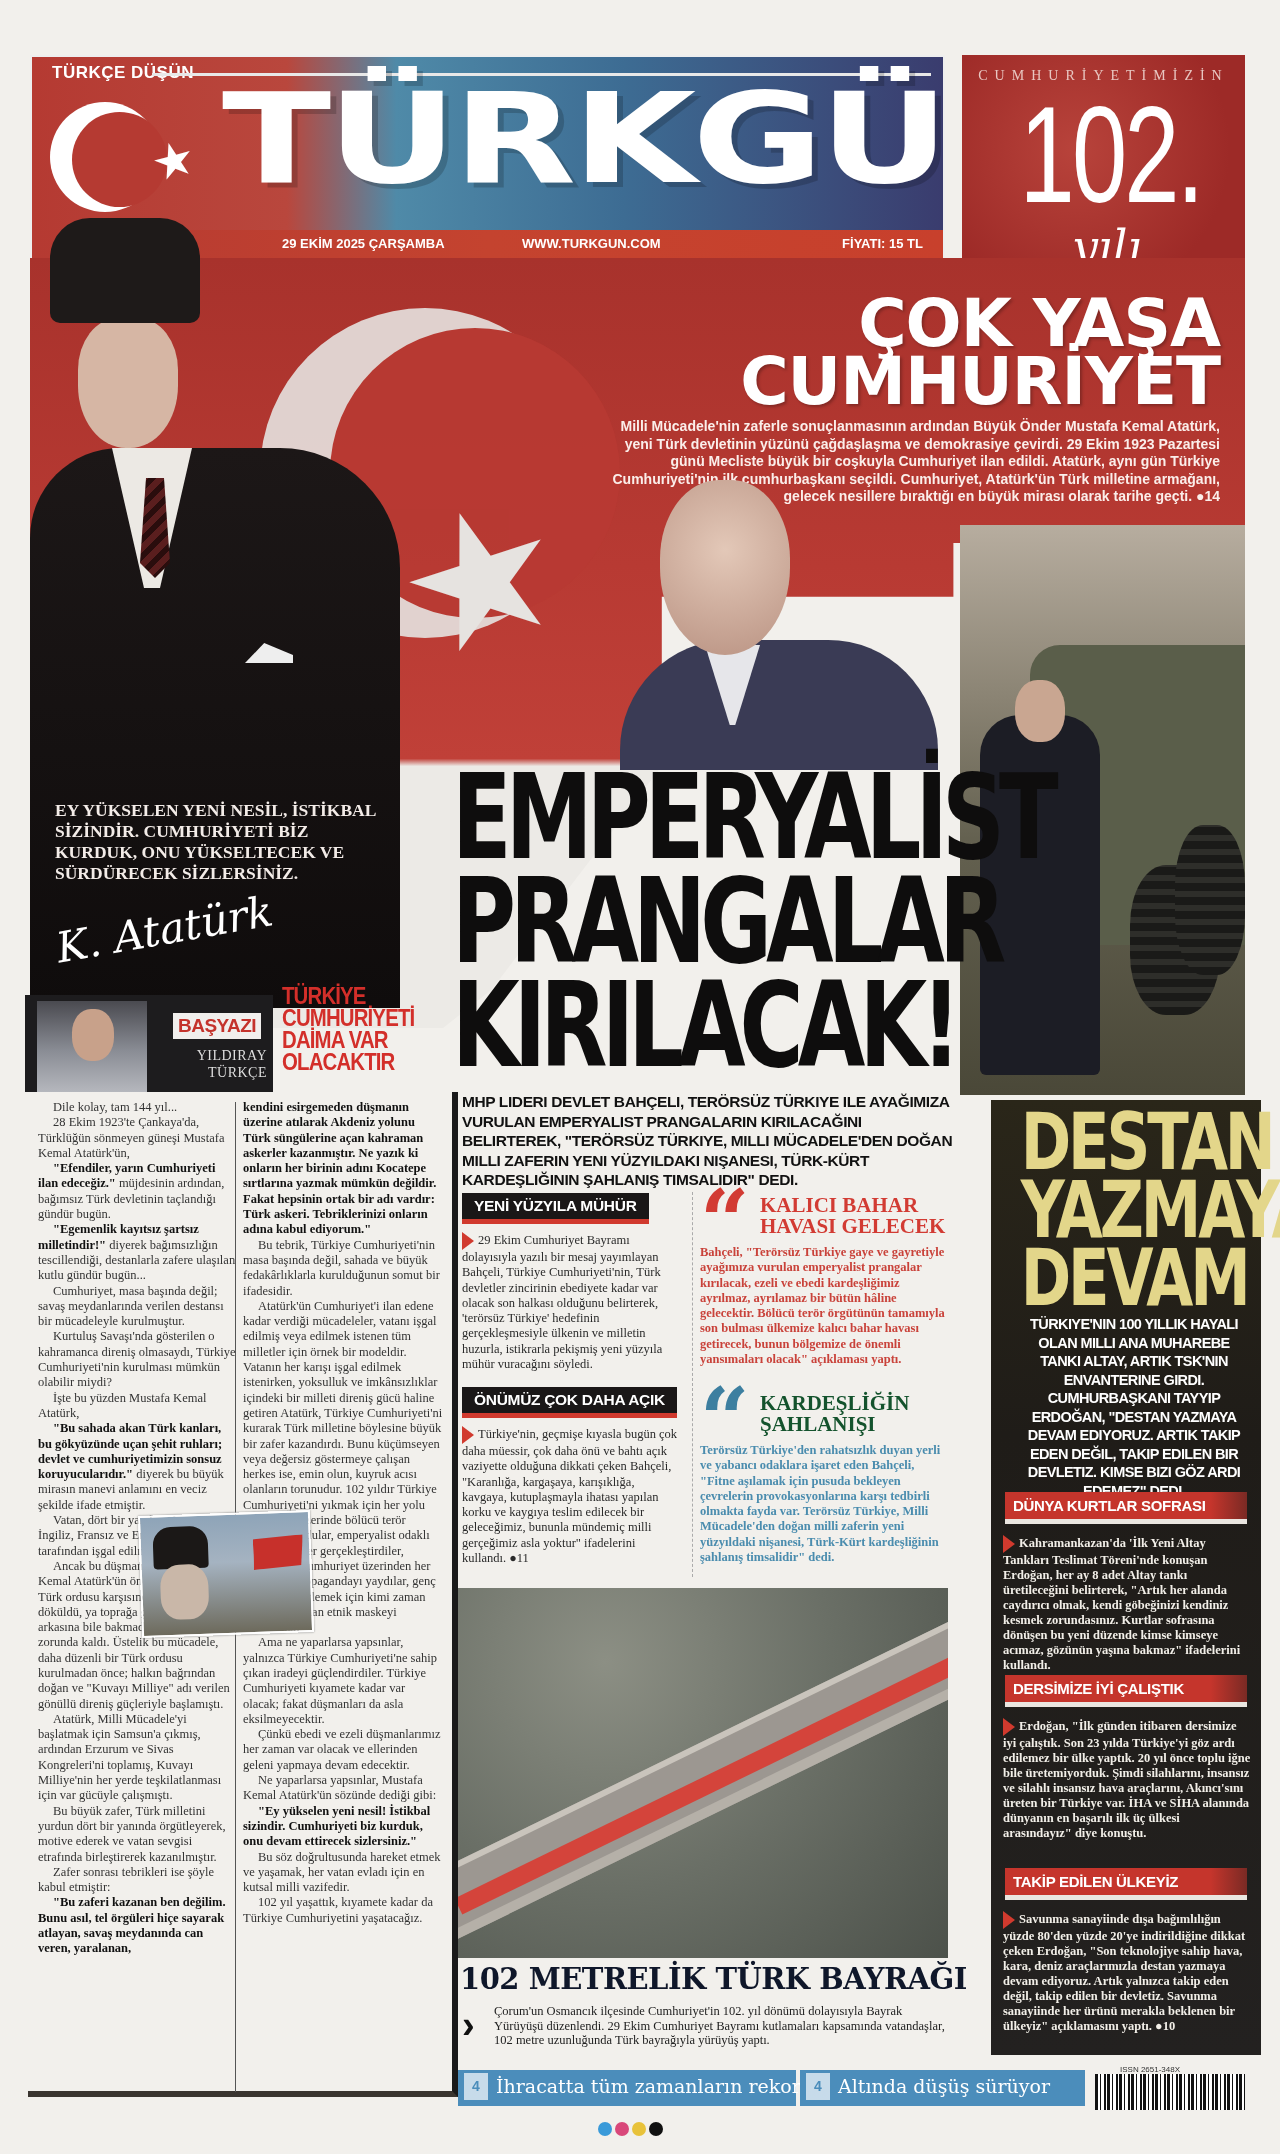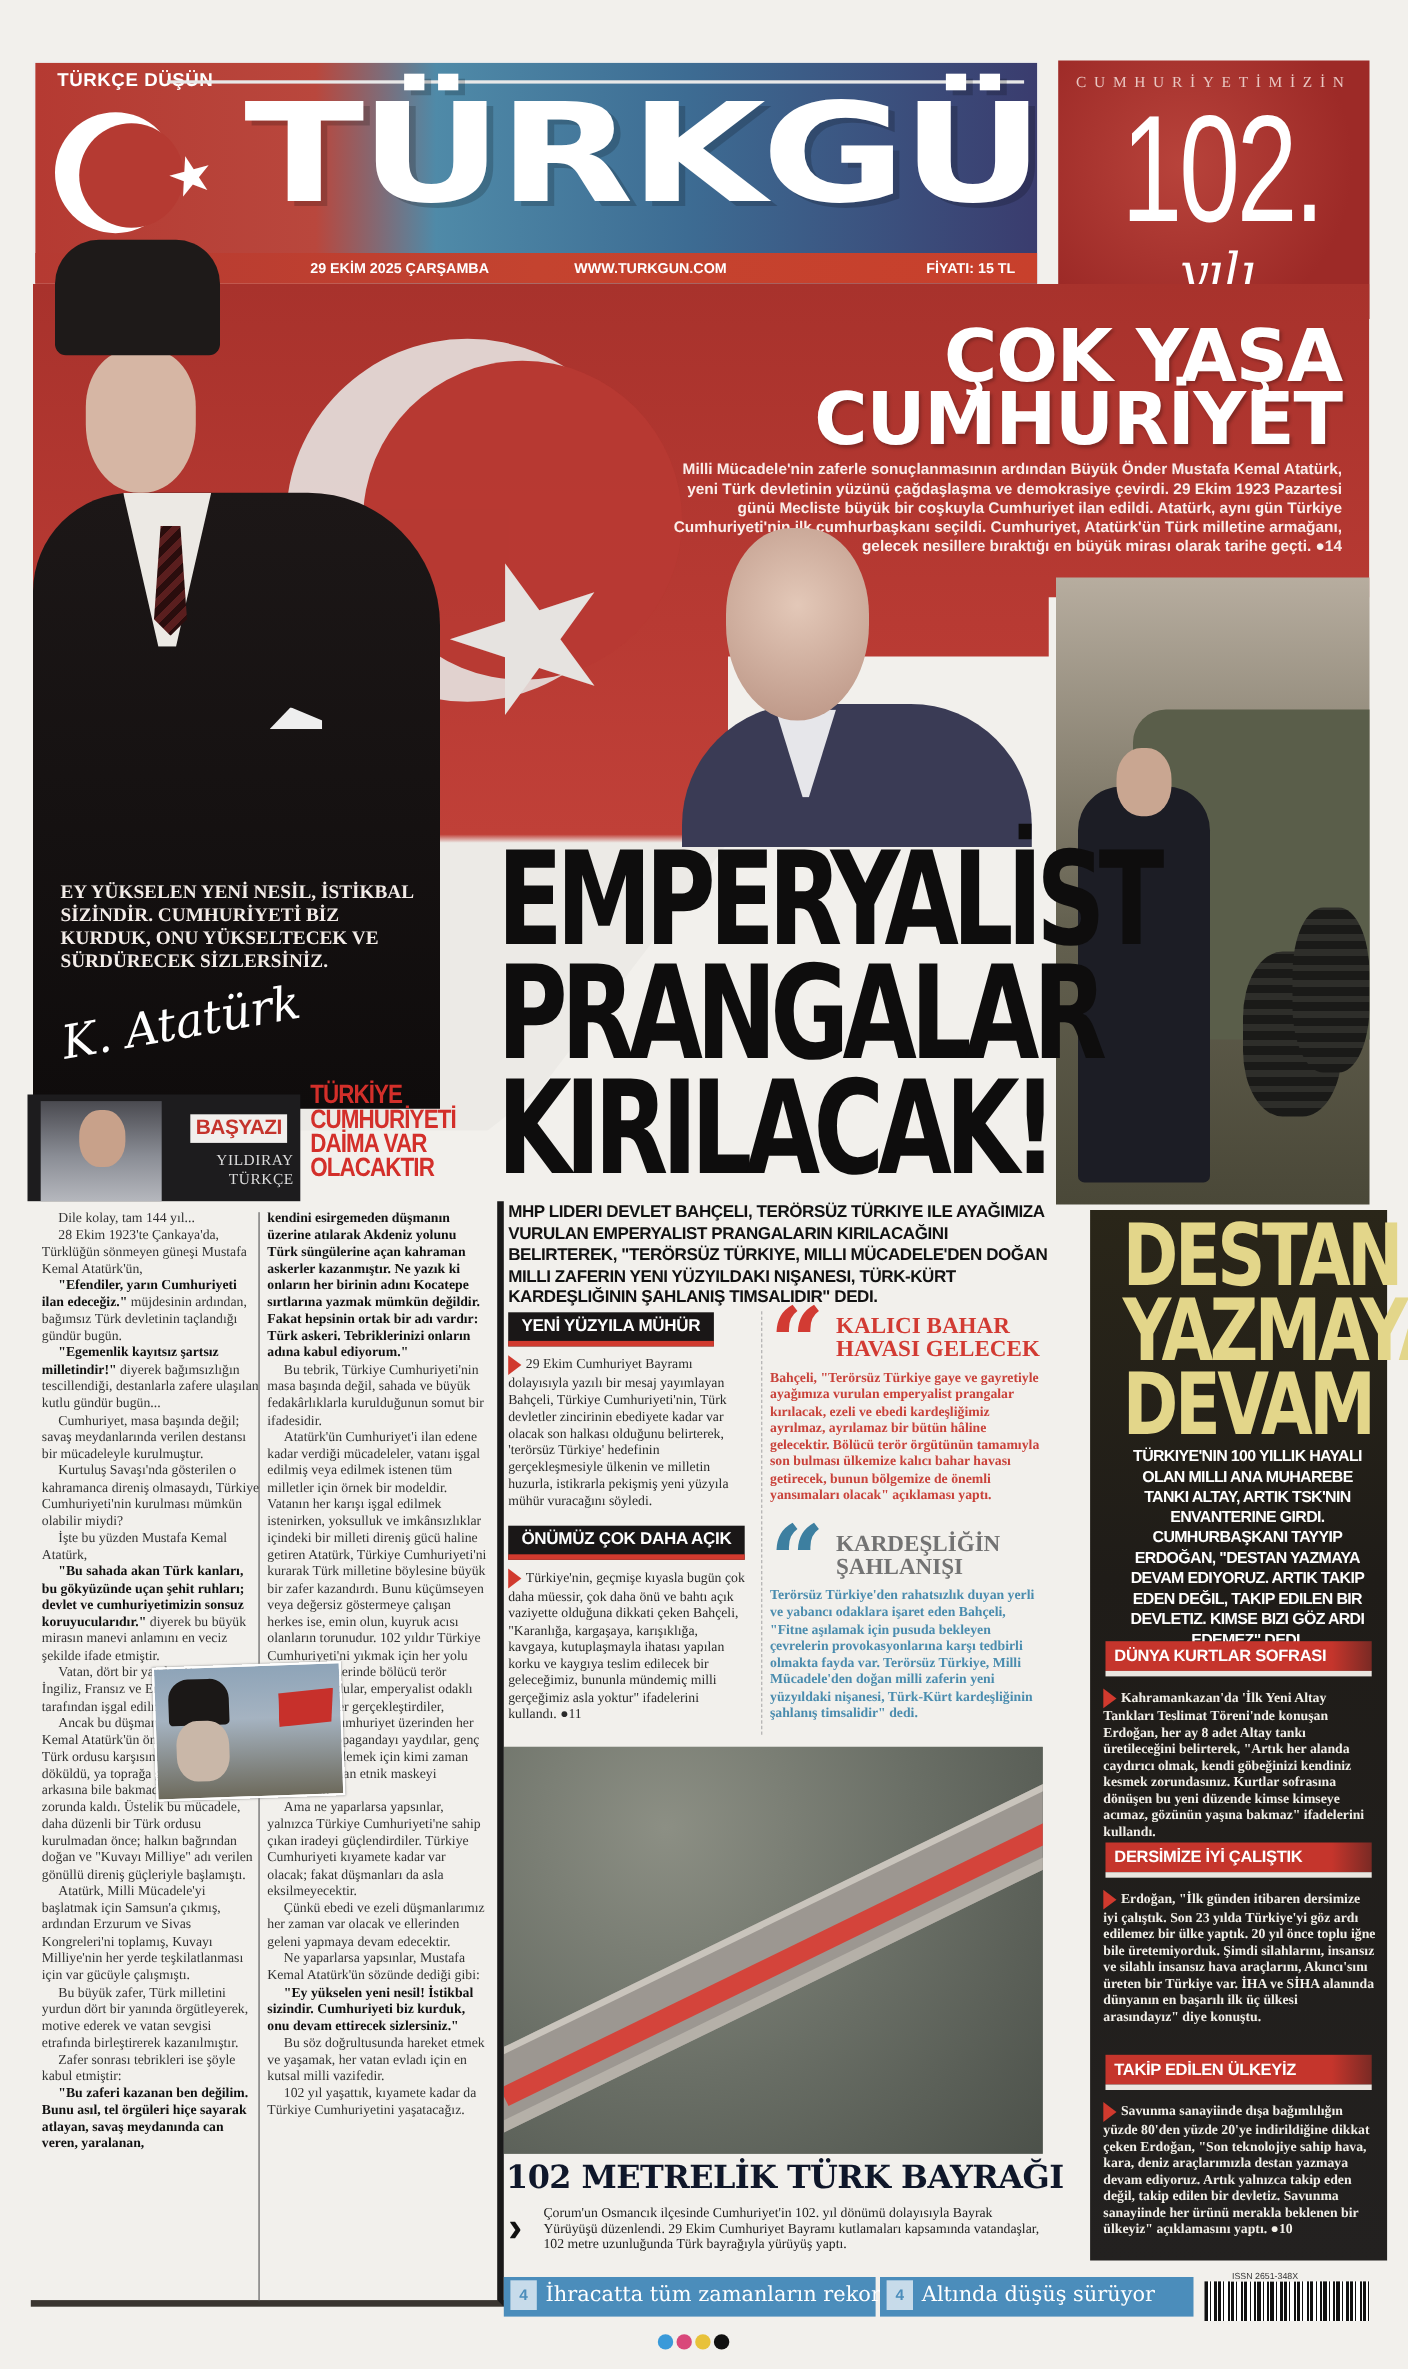--- a/index.html
+++ b/index.html
@@ -190,21 +190,21 @@
 <div class="vdots"></div>
 
 <div class="q-mark" style="left:700px; top:1178px; color:#d23b33;">“</div>
 <div class="quote-head" style="left:760px; top:1195px; color:#d23b33;">
   <div>KALICI BAHAR</div>
   <div>HAVASI GELECEK</div>
 </div>
 <div class="mid-text" style="left:700px; top:1245px; width:250px; color:#c9423a; font-weight:bold;">Bahçeli, "Terörsüz Türkiye gaye ve gayretiyle ayağımıza vurulan emperyalist prangalar kırılacak, ezeli ve ebedi kardeşliğimiz ayrılmaz, ayrılamaz bir bütün hâline gelecektir. Bölücü terör örgütünün tamamıyla son bulması ülkemize kalıcı bahar havası getirecek, bunun bölgemize de önemli yansımaları olacak" açıklaması yaptı.</div>
 
 <div class="q-mark" style="left:700px; top:1376px; color:#3d7fa0;">“</div>
-<div class="quote-head" style="left:760px; top:1393px; color:#737373;">
+<div class="quote-head" style="left:760px; top:1393px; color:#14532d;">
   <div>KARDEŞLİĞİN</div>
   <div>ŞAHLANIŞI</div>
 </div>
 <div class="mid-text" style="left:700px; top:1443px; width:250px; color:#4a8cae; font-weight:bold;">Terörsüz Türkiye'den rahatsızlık duyan yerli ve yabancı odaklara işaret eden Bahçeli, "Fitne aşılamak için pusuda bekleyen çevrelerin provokasyonlarına karşı tedbirli olmakta fayda var. Terörsüz Türkiye, Milli Mücadele'den doğan milli zaferin yeni yüzyıldaki nişanesi, Türk-Kürt kardeşliğinin şahlanış timsalidir" dedi.</div>
 
 <div class="abs bridge">
   <div class="water"></div>
   <div class="road"></div>
   <div class="banner"></div>
 </div>

